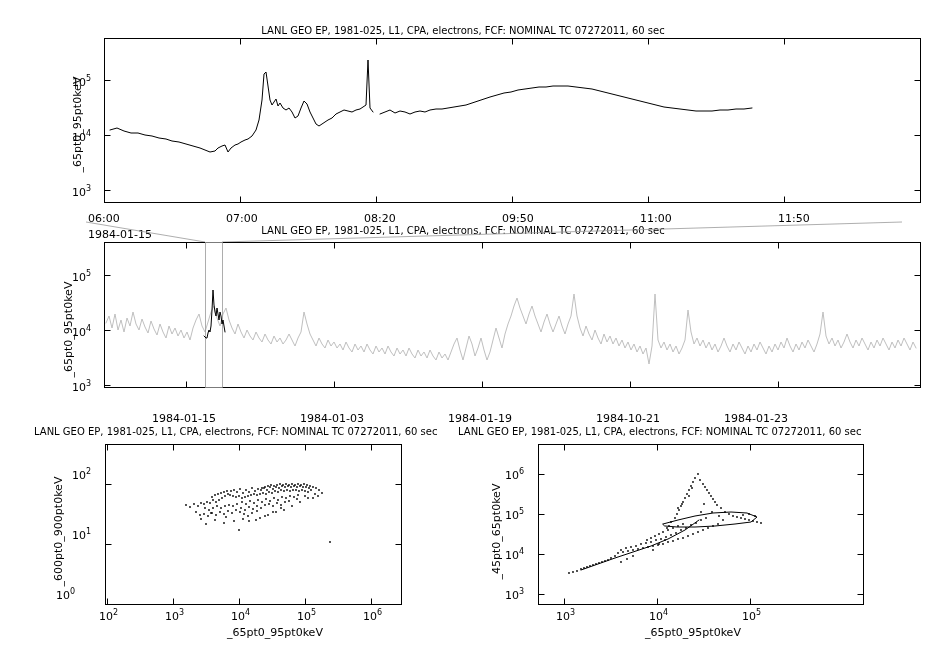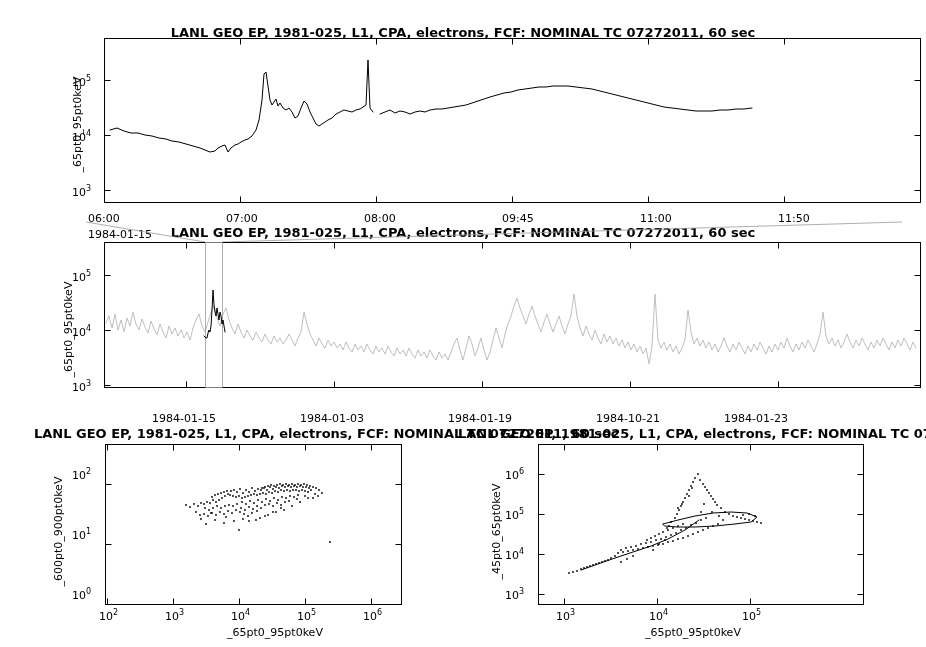--- a/index.html
+++ b/index.html
@@ -14,24 +14,23 @@
     color: #000000;
     overflow: hidden;
     position: relative;
   }
   .panel {
     position: absolute;
   }
   .chart-title {
     position: absolute;
     text-align: center;
-    font-size: 13px;
+    font-size: 10px;
     color: #000;
     white-space: nowrap;
-    font-weight: bold;
   }
   .axis-label-y {
     position: absolute;
     font-size: 11px;
     color: #000;
     transform-origin: 50% 50%;
     white-space: nowrap;
   }
   .axis-label-x {
     position: absolute;
@@ -90,22 +89,22 @@
   </div>
   <div class="tick-label" style="left:72px;top:129px;">
     <span>10</span><sup style="font-size:8px;">4</sup>
   </div>
   <div class="tick-label" style="left:72px;top:74px;">
     <span>10</span><sup style="font-size:8px;">5</sup>
   </div>
 
   <div class="tick-label" style="left:88px;top:212px;">06:00</div>
   <div class="tick-label" style="left:226px;top:212px;">07:00</div>
-  <div class="tick-label" style="left:364px;top:212px;">08:00</div>
-  <div class="tick-label" style="left:502px;top:212px;">09:45</div>
+  <div class="tick-label" style="left:364px;top:212px;">08:20</div>
+  <div class="tick-label" style="left:502px;top:212px;">09:50</div>
   <div class="tick-label" style="left:640px;top:212px;">11:00</div>
   <div class="tick-label" style="left:778px;top:212px;">11:50</div>
   <div class="tick-label" style="left:938px;top:212px;">12:00</div>
 
   <div class="tick-label" style="left:88px;top:228px;">1984-01-15</div>
 
   <svg width="926" height="225" style="position:absolute;left:0;top:0;">
 
     <rect class="plot-frame" x="104.5" y="38.5" width="816" height="164"></rect>
 
@@ -189,21 +188,21 @@
     <path class="series-line" d="M204,116 L205,117 L206,118 L207,118 L208,113 L209,110 L210,112 L211,106 L212,90 L213,70 L214,85 L215,92 L216,96 L217,88 L218,94 L219,100 L220,92 L221,96 L222,104 L223,100 L224,106 L225,112"></path>
   </svg>
 </div>
 
 <div class="panel" style="left:0;top:420px;width:463px;height:227px;">
   <div class="chart-title" style="left:0;top:6px;width:500px;text-align:left;padding-left:34px;box-sizing:border-box;">LANL GEO EP, 1981-025, L1, CPA, electrons, FCF: NOMINAL TC 07272011, 60 sec</div>
 
   <div class="axis-label-y" style="left:-22px;top:105px;width:160px;text-align:center;transform:rotate(-90deg);">_600pt0_900pt0keV</div>
   <div class="axis-label-x" style="left:105px;top:206px;width:340px;">_65pt0_95pt0keV</div>
 
-  <div class="tick-label" style="left:72px;top:167px;">
+  <div class="tick-label" style="left:56px;top:167px;">
     <span>10</span><sup style="font-size:8px;">0</sup>
   </div>
   <div class="tick-label" style="left:72px;top:107px;">
     <span>10</span><sup style="font-size:8px;">1</sup>
   </div>
   <div class="tick-label" style="left:72px;top:47px;">
     <span>10</span><sup style="font-size:8px;">2</sup>
   </div>
 
   <div class="tick-label" style="left:99px;top:188px;">

